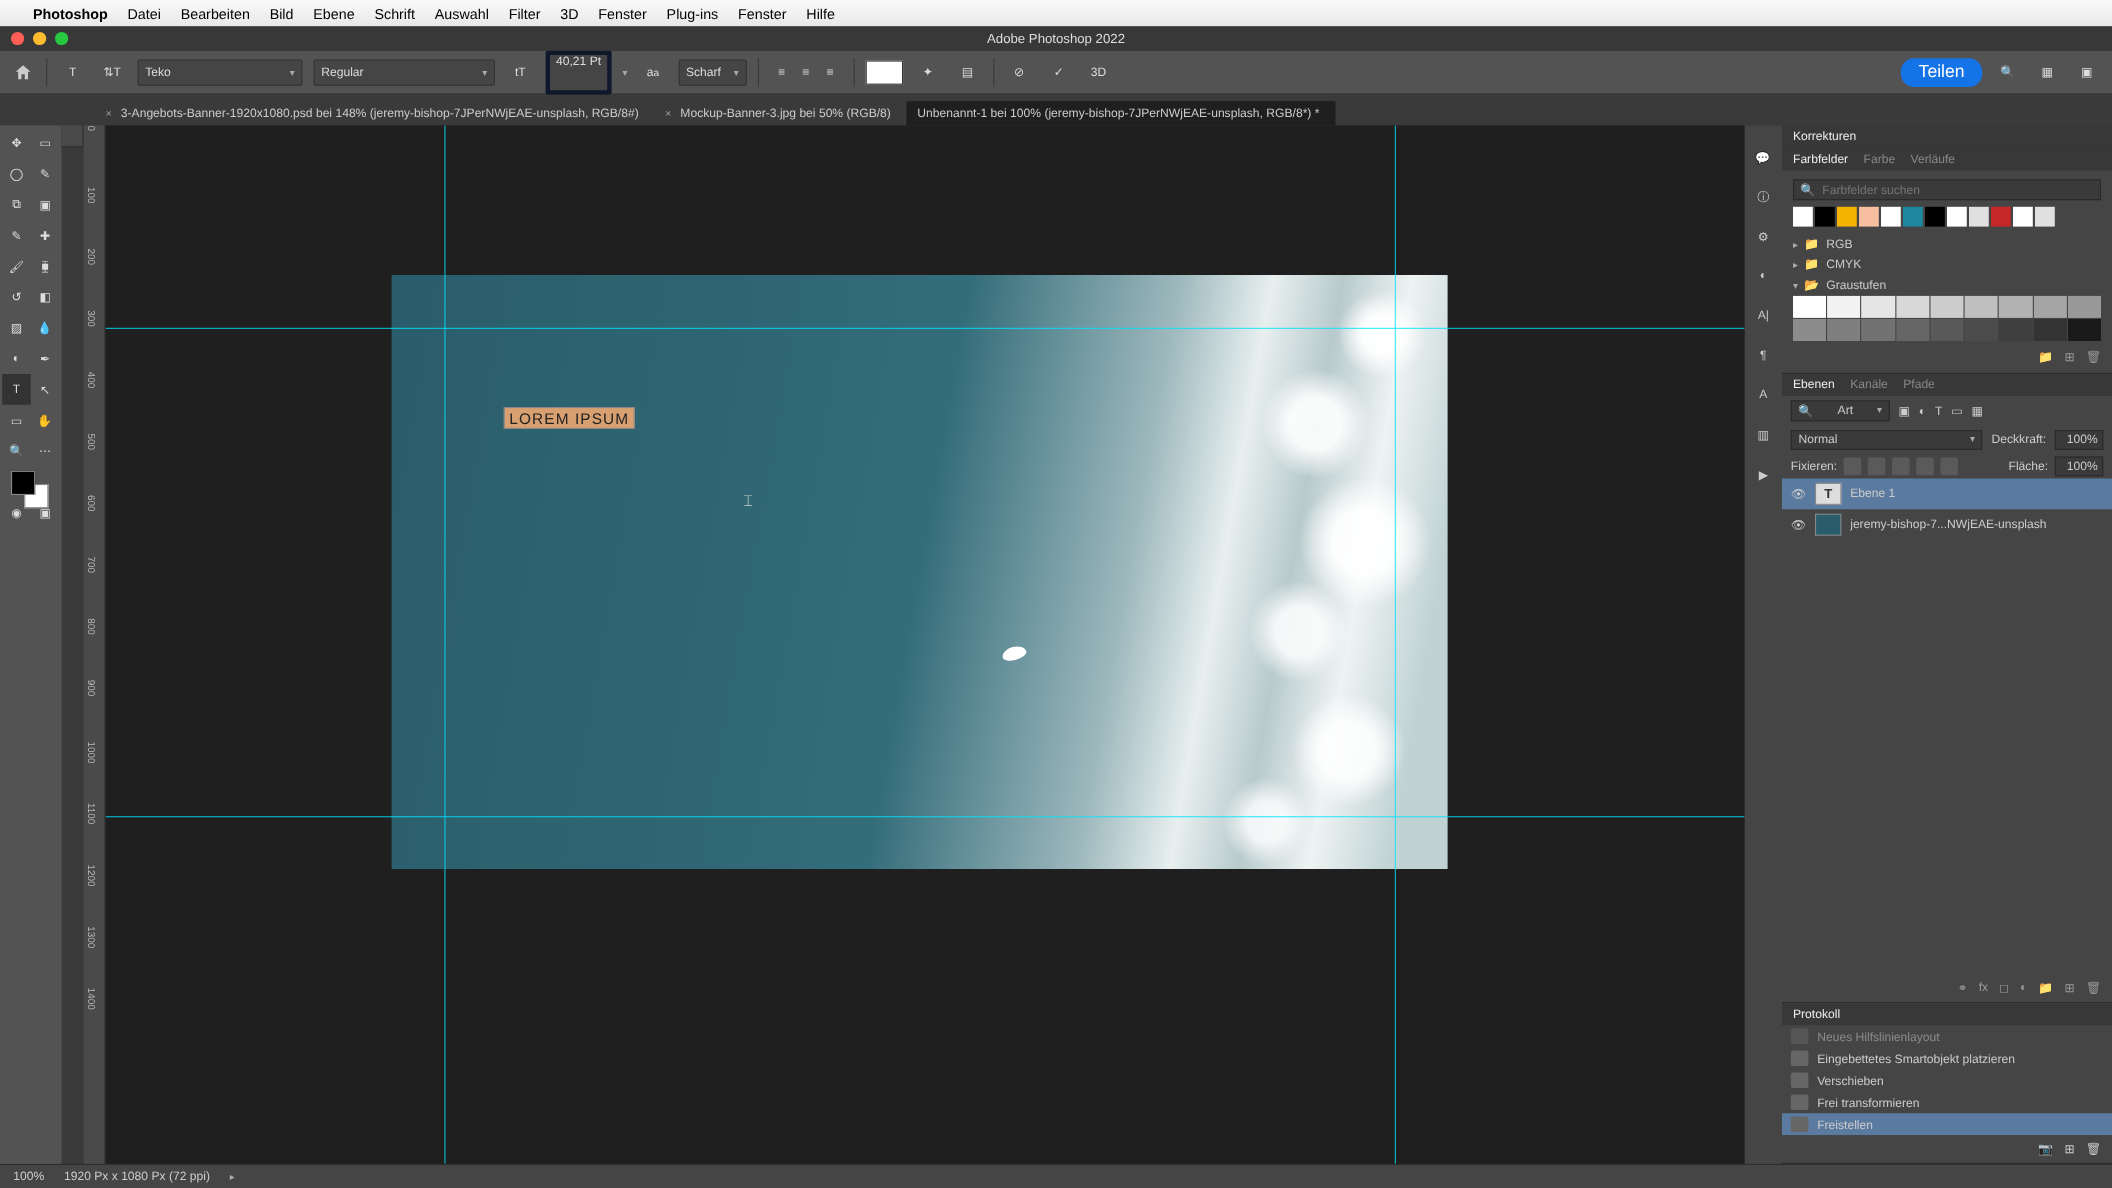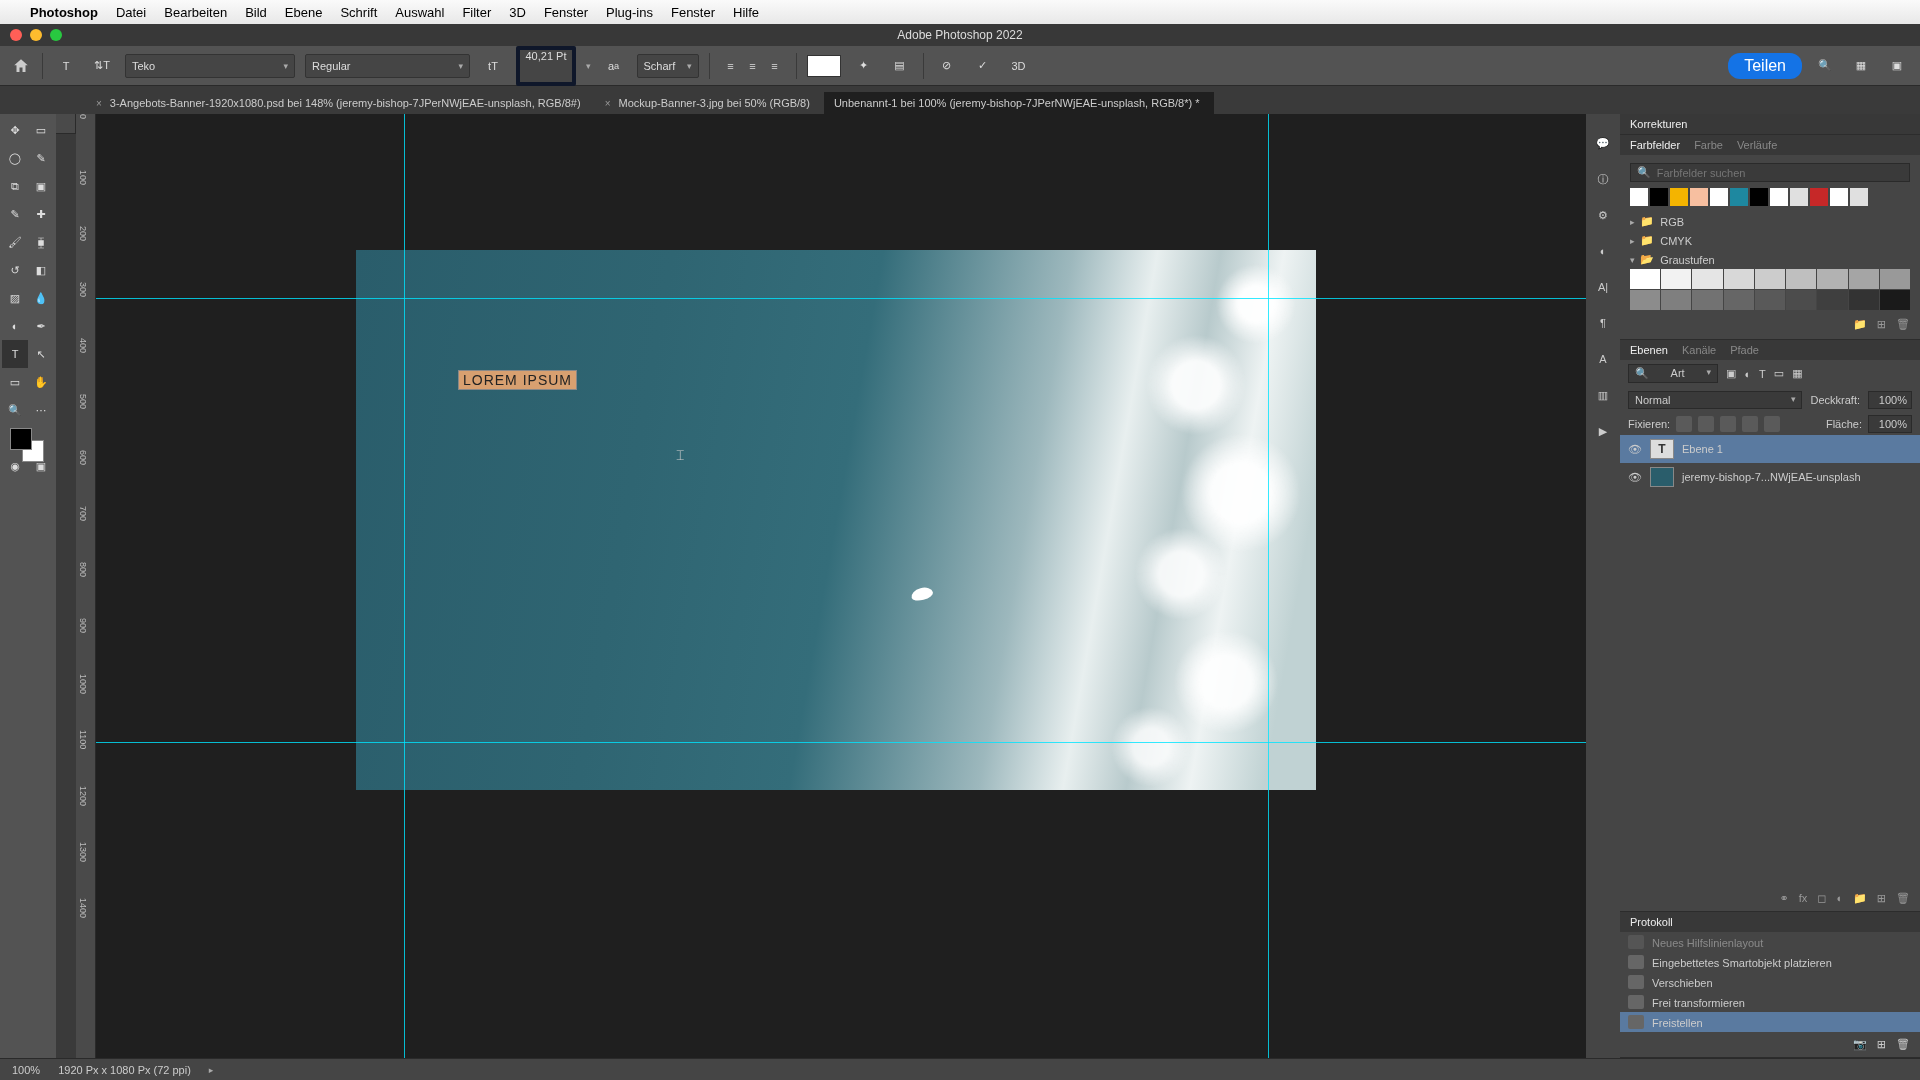--- a/index.html
+++ b/index.html
@@ -16,21 +16,21 @@
 .traffic { display: flex; gap: 8px; padding-left: 10px; }
 .traffic div { width: 12px; height: 12px; border-radius: 50%; }
 .tl-close { background: #ff5f57; } .tl-min { background: #febc2e; } .tl-max { background: #28c840; }
 .win-title { position: absolute; left: 50%; transform: translateX(-50%); color: #ddd; font-size: 12px; }
 
 
 .options-bar { height: 40px; background: #535353; display: flex; align-items: center; padding: 0 10px; gap: 10px; border-bottom: 1px solid #2a2a2a; }
 .opt-home { width: 22px; height: 22px; display:flex; align-items:center; justify-content:center; }
 .opt-btn { width: 26px; height: 26px; display:flex; align-items:center; justify-content:center; color:#ddd; }
 .opt-select { background:#454545; border:1px solid #333; color:#ddd; height:24px; padding:0 6px; display:flex; align-items:center; gap:6px; border-radius:2px; }
-.opt-select.font { width: 170px; justify-content:space-between;text-align:center; }
+.opt-select.font { width: 150px; justify-content:space-between;text-align:center; }
 .opt-select.weight { width: 165px; justify-content:space-between; }
 .opt-select.aa { width: 62px; justify-content:space-between; }
 .opt-input { background:#454545; border:4px solid #0f172a; color:#ddd; height:40px; width:60px; padding:0 4px; text-align:center; border-radius:2px; }
 .align-group { display:flex; }
 .align-group .opt-btn { width:22px; }
 .color-swatch { width:34px; height:22px; background:#fff; border:1px solid #333; }
 .sep { width:1px; height:26px; background:#3a3a3a; }
 .share-btn { margin-left:auto; background:#1473e6; color:#fff; padding:4px 16px; border-radius:12px; font-size:16px; }
 
 

